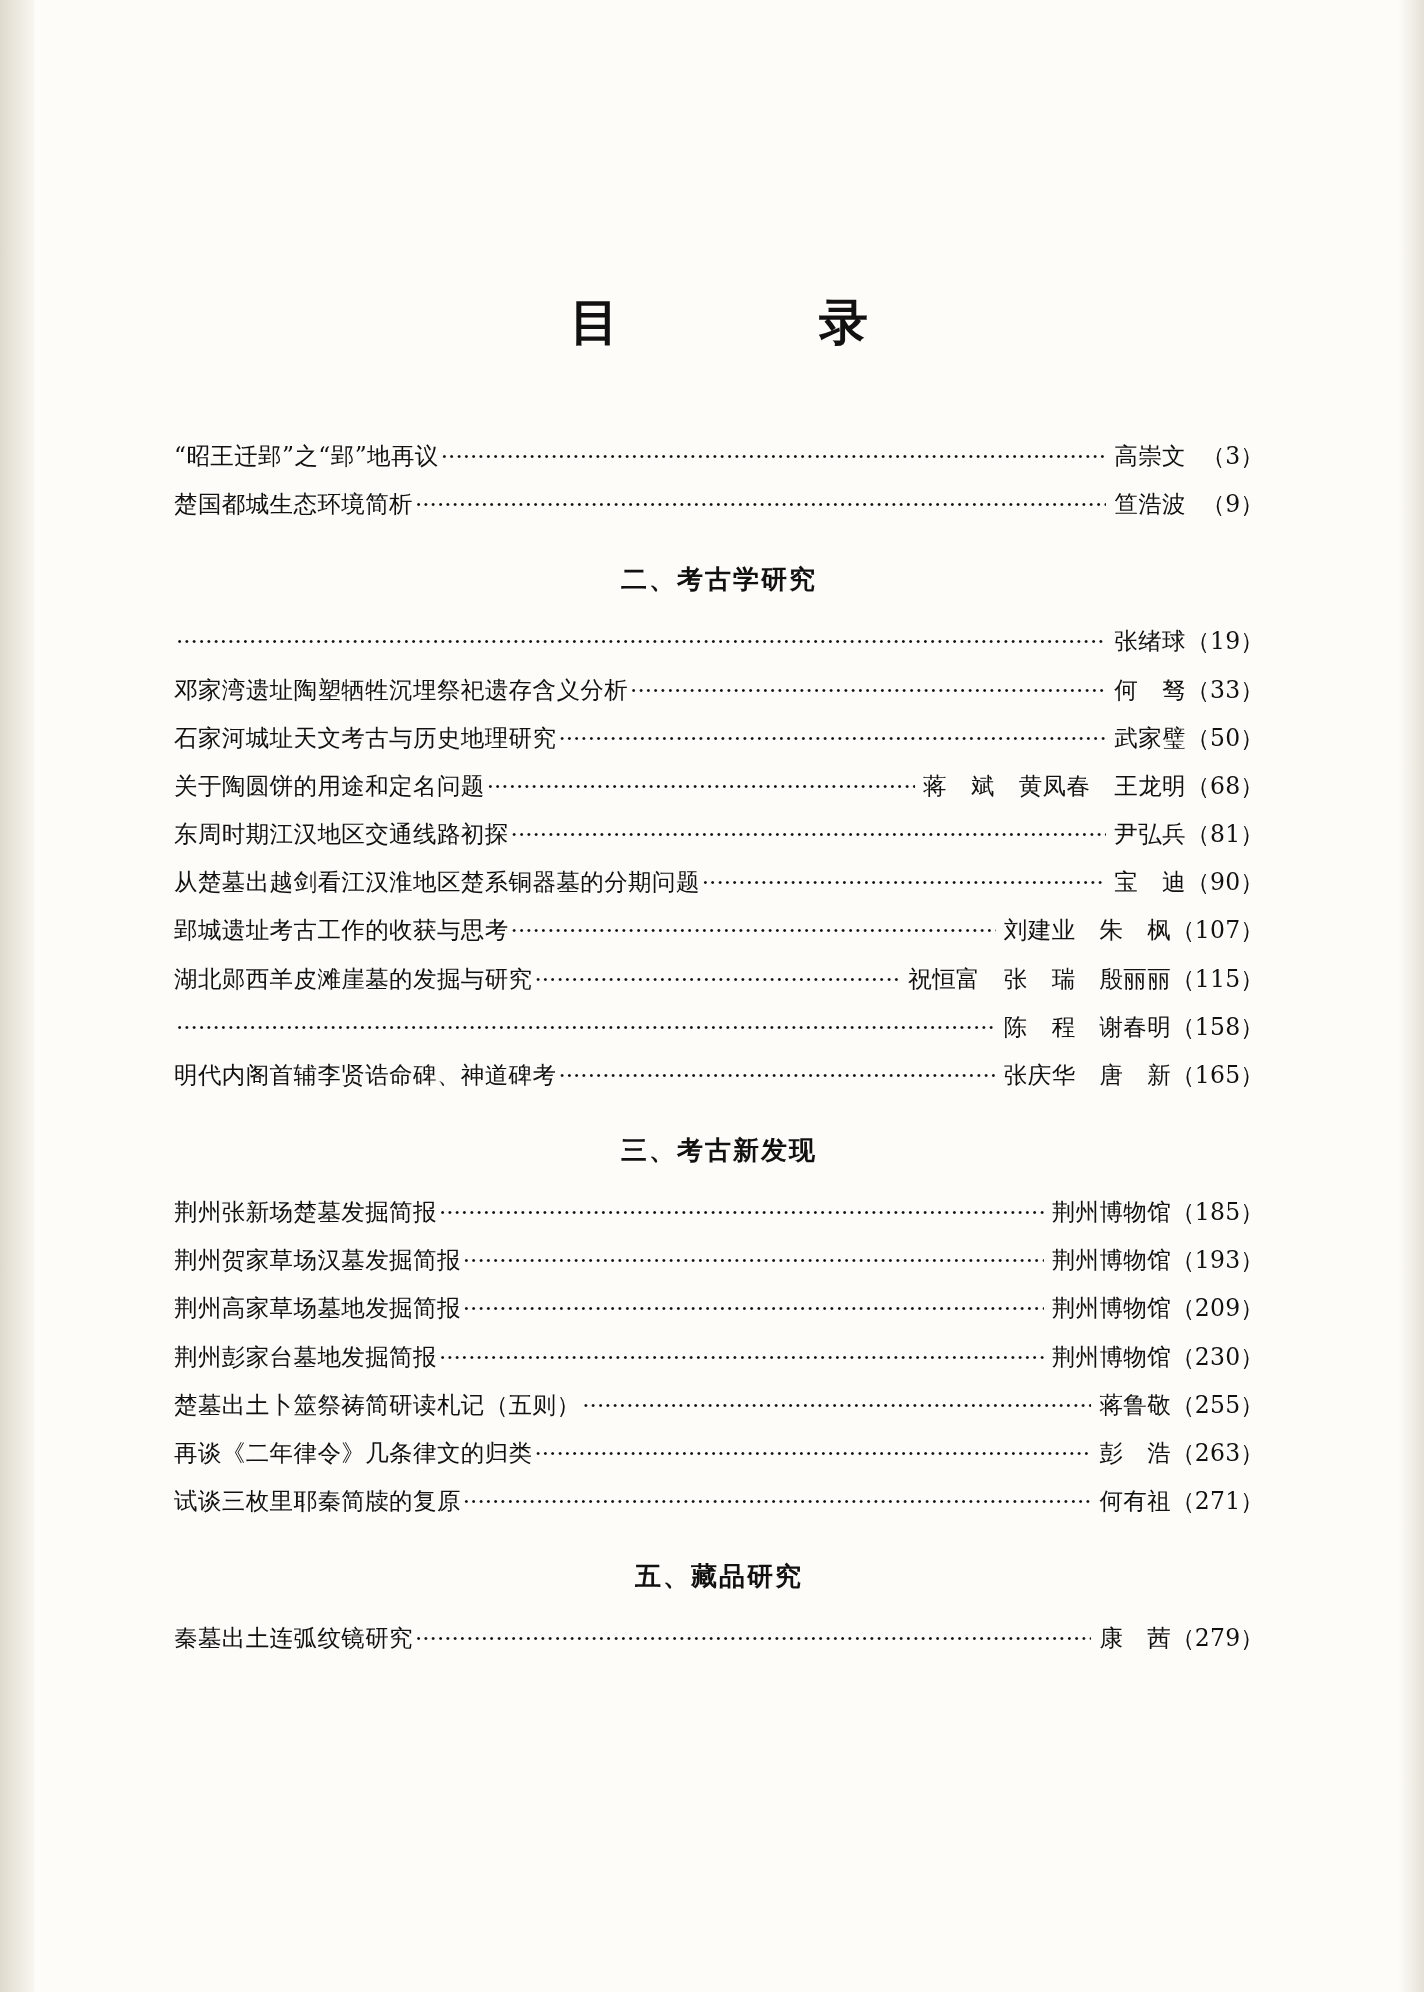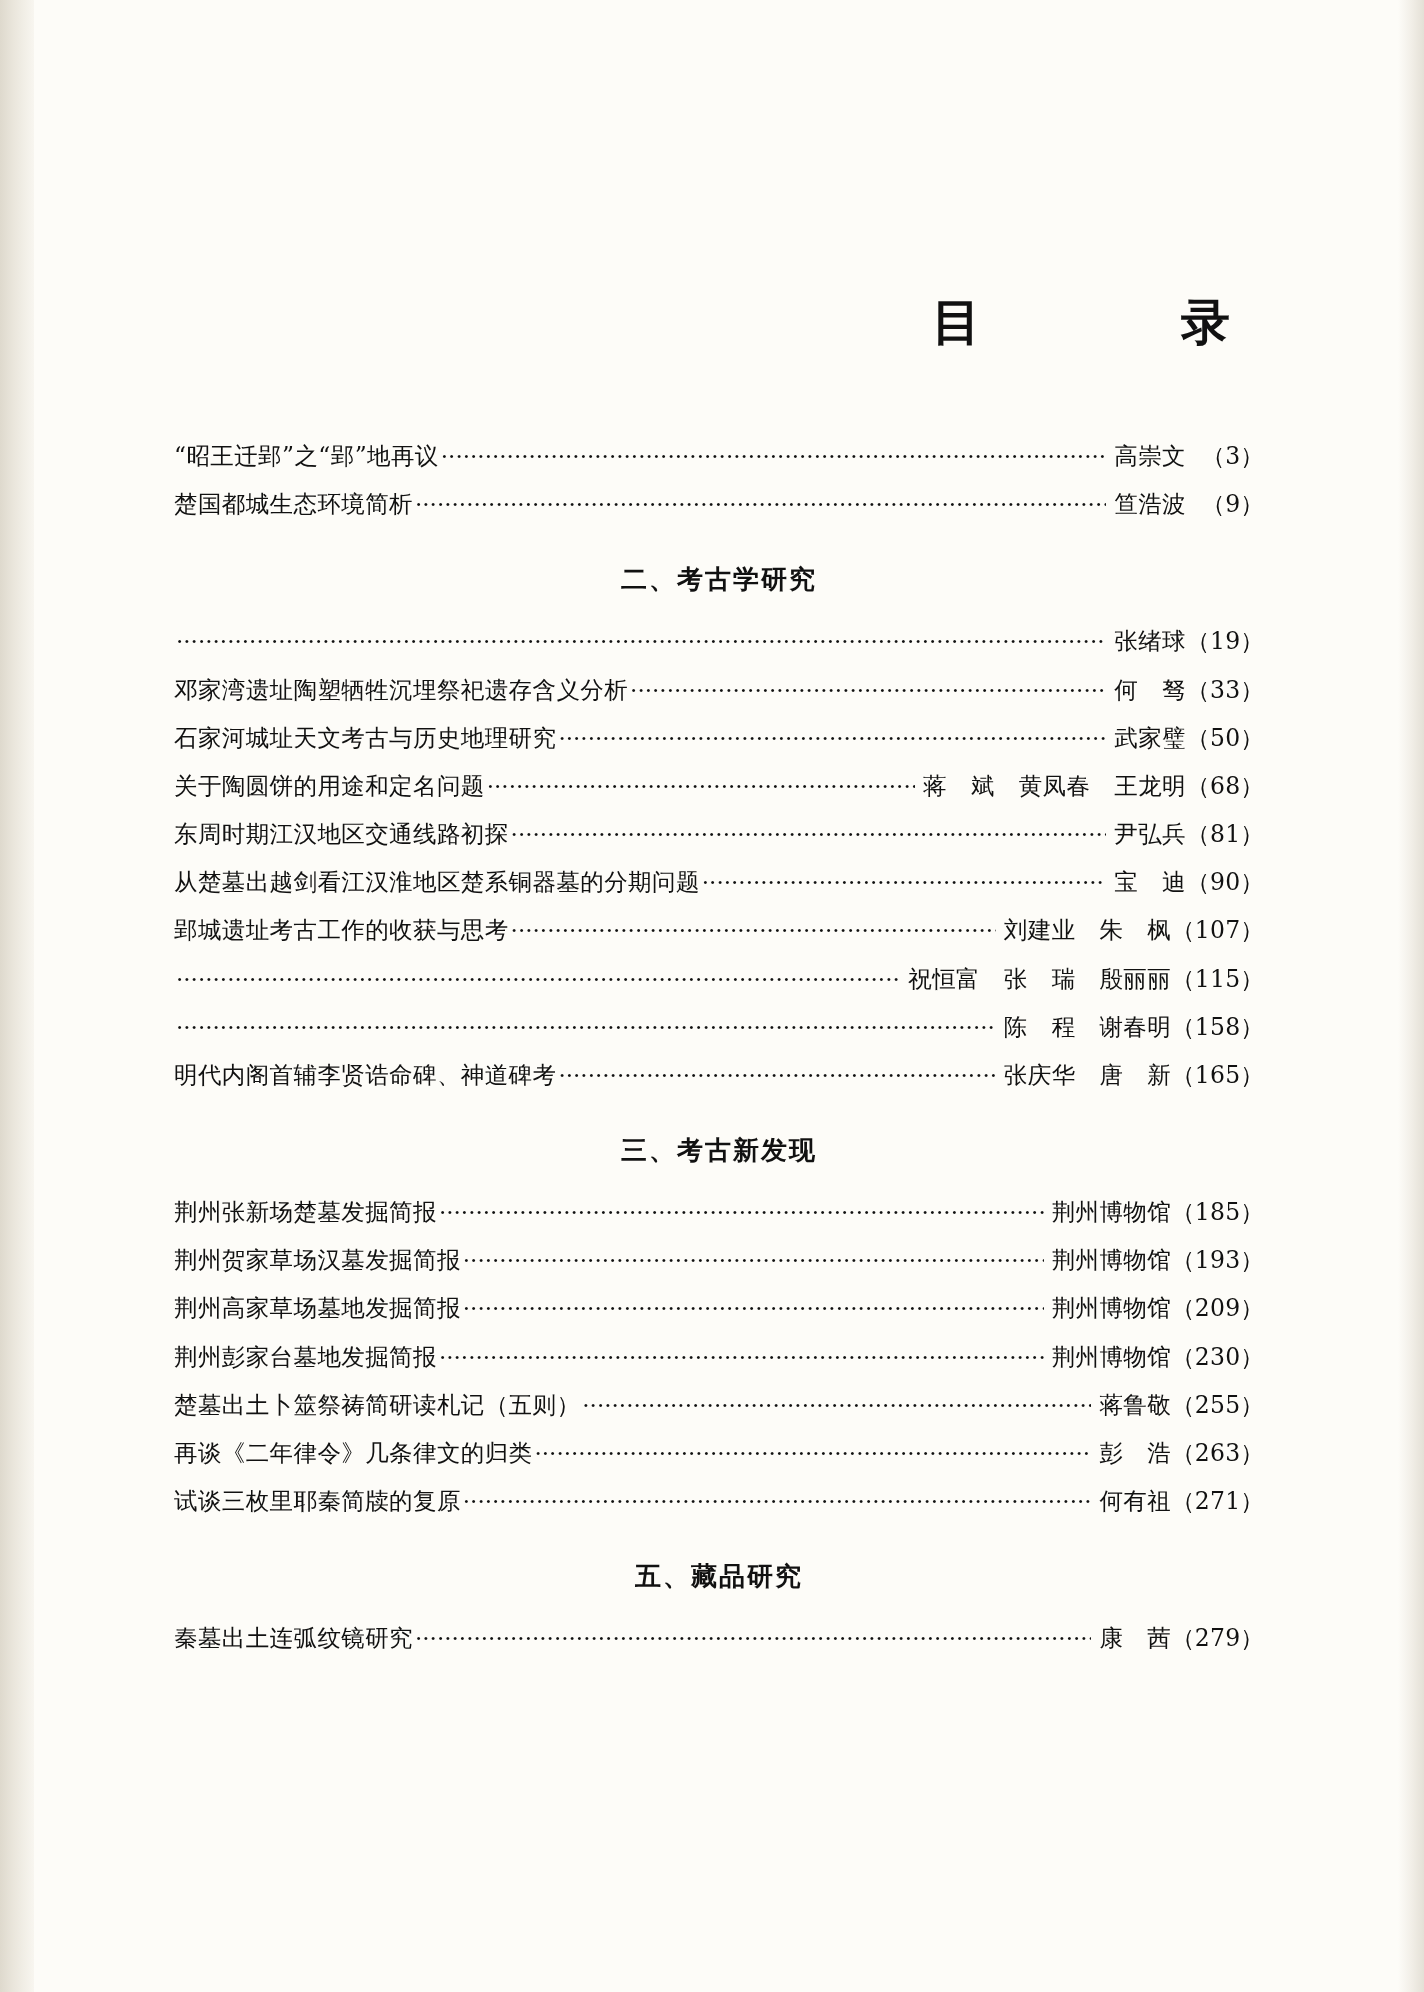--- a/index.html
+++ b/index.html
@@ -38,21 +38,21 @@
     width: 1364px; height: 1992px;
     background: #fdfcf8;
   }
   .content {
     position: absolute;
     left: 140px;
     top: 290px;
     width: 1090px;
   }
   .doc-title {
-    text-align: right;
+    text-align: center;
     font-size: 49px;
     font-weight: bold;
     letter-spacing: 34px;
     text-indent: 34px;
     color: #111;
     margin-bottom: 76px;
     font-family: "DejaVu Serif", "Liberation Serif", serif;
   }
   .section-heading {
     text-align: center;
@@ -158,20 +158,21 @@
             <span class="e-authors">宝　迪</span>
             <span class="e-page">（90）</span>
           </div>
           <div class="entry">
             <span class="e-title">郢城遗址考古工作的收获与思考</span>
             <span class="e-dots">········································································································································································································</span>
             <span class="e-authors">刘建业　朱　枫</span>
             <span class="e-page">（107）</span>
           </div>
           <div class="entry">
+            <span class="e-title">湖北郧西羊皮滩崖墓的发掘与研究</span>
             <span class="e-dots">········································································································································································································</span>
             <span class="e-authors">祝恒富　张　瑞　殷丽丽</span>
             <span class="e-page">（115）</span>
           </div>
           <div class="entry">
             <span class="e-dots">········································································································································································································</span>
             <span class="e-authors">陈　程　谢春明</span>
             <span class="e-page">（158）</span>
           </div>
           <div class="entry">

